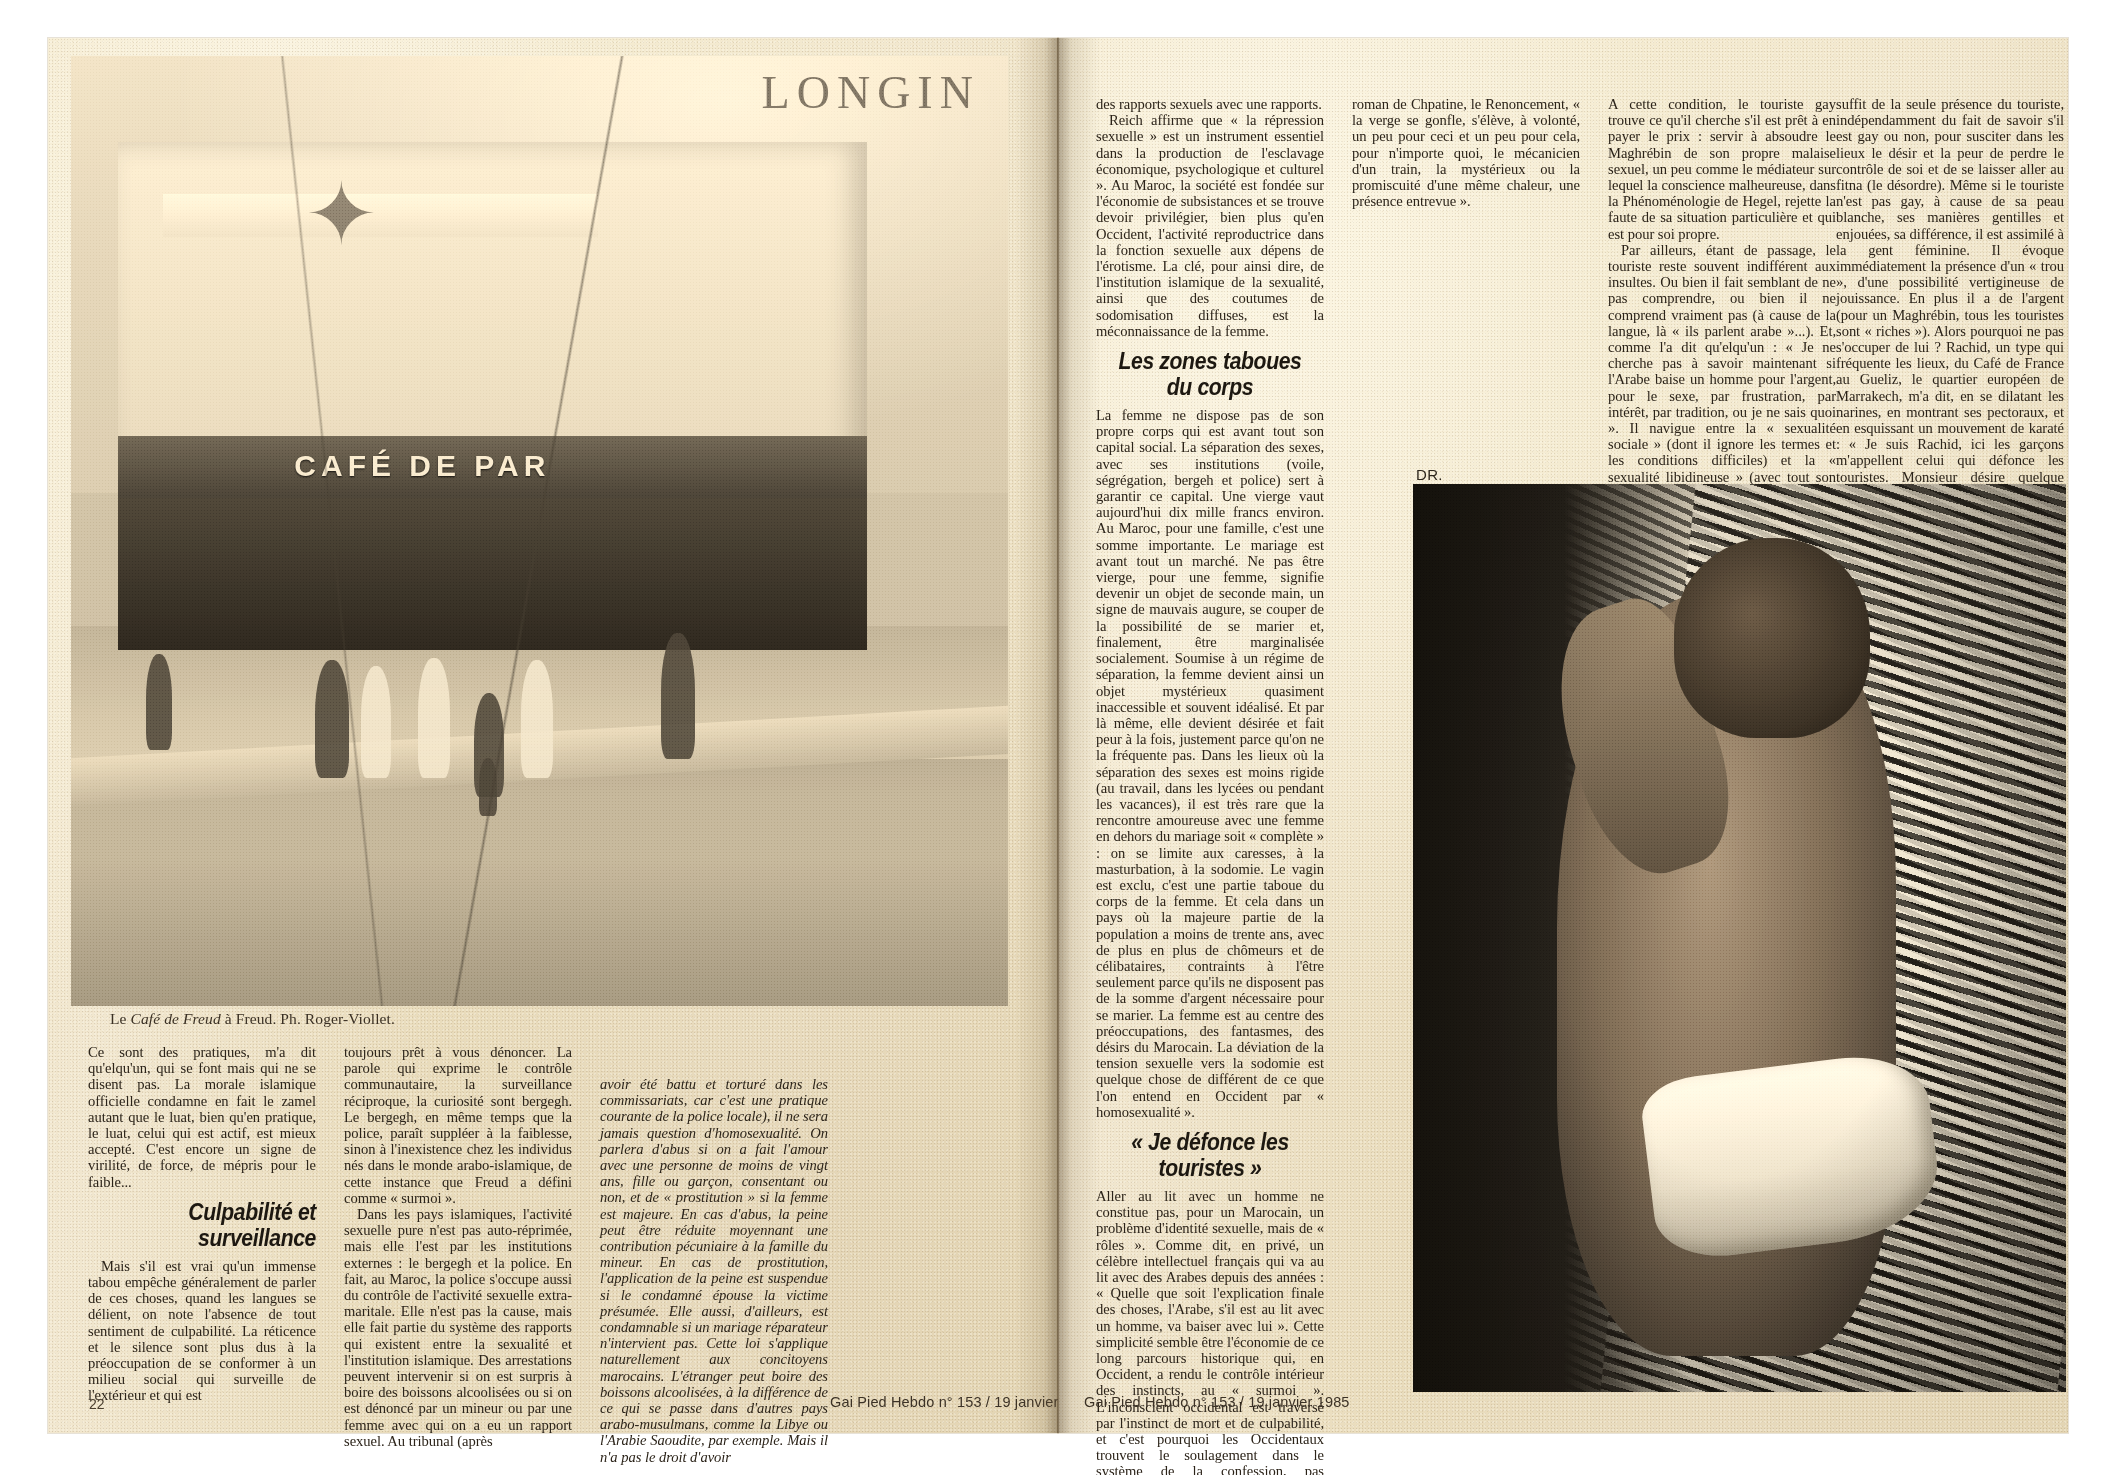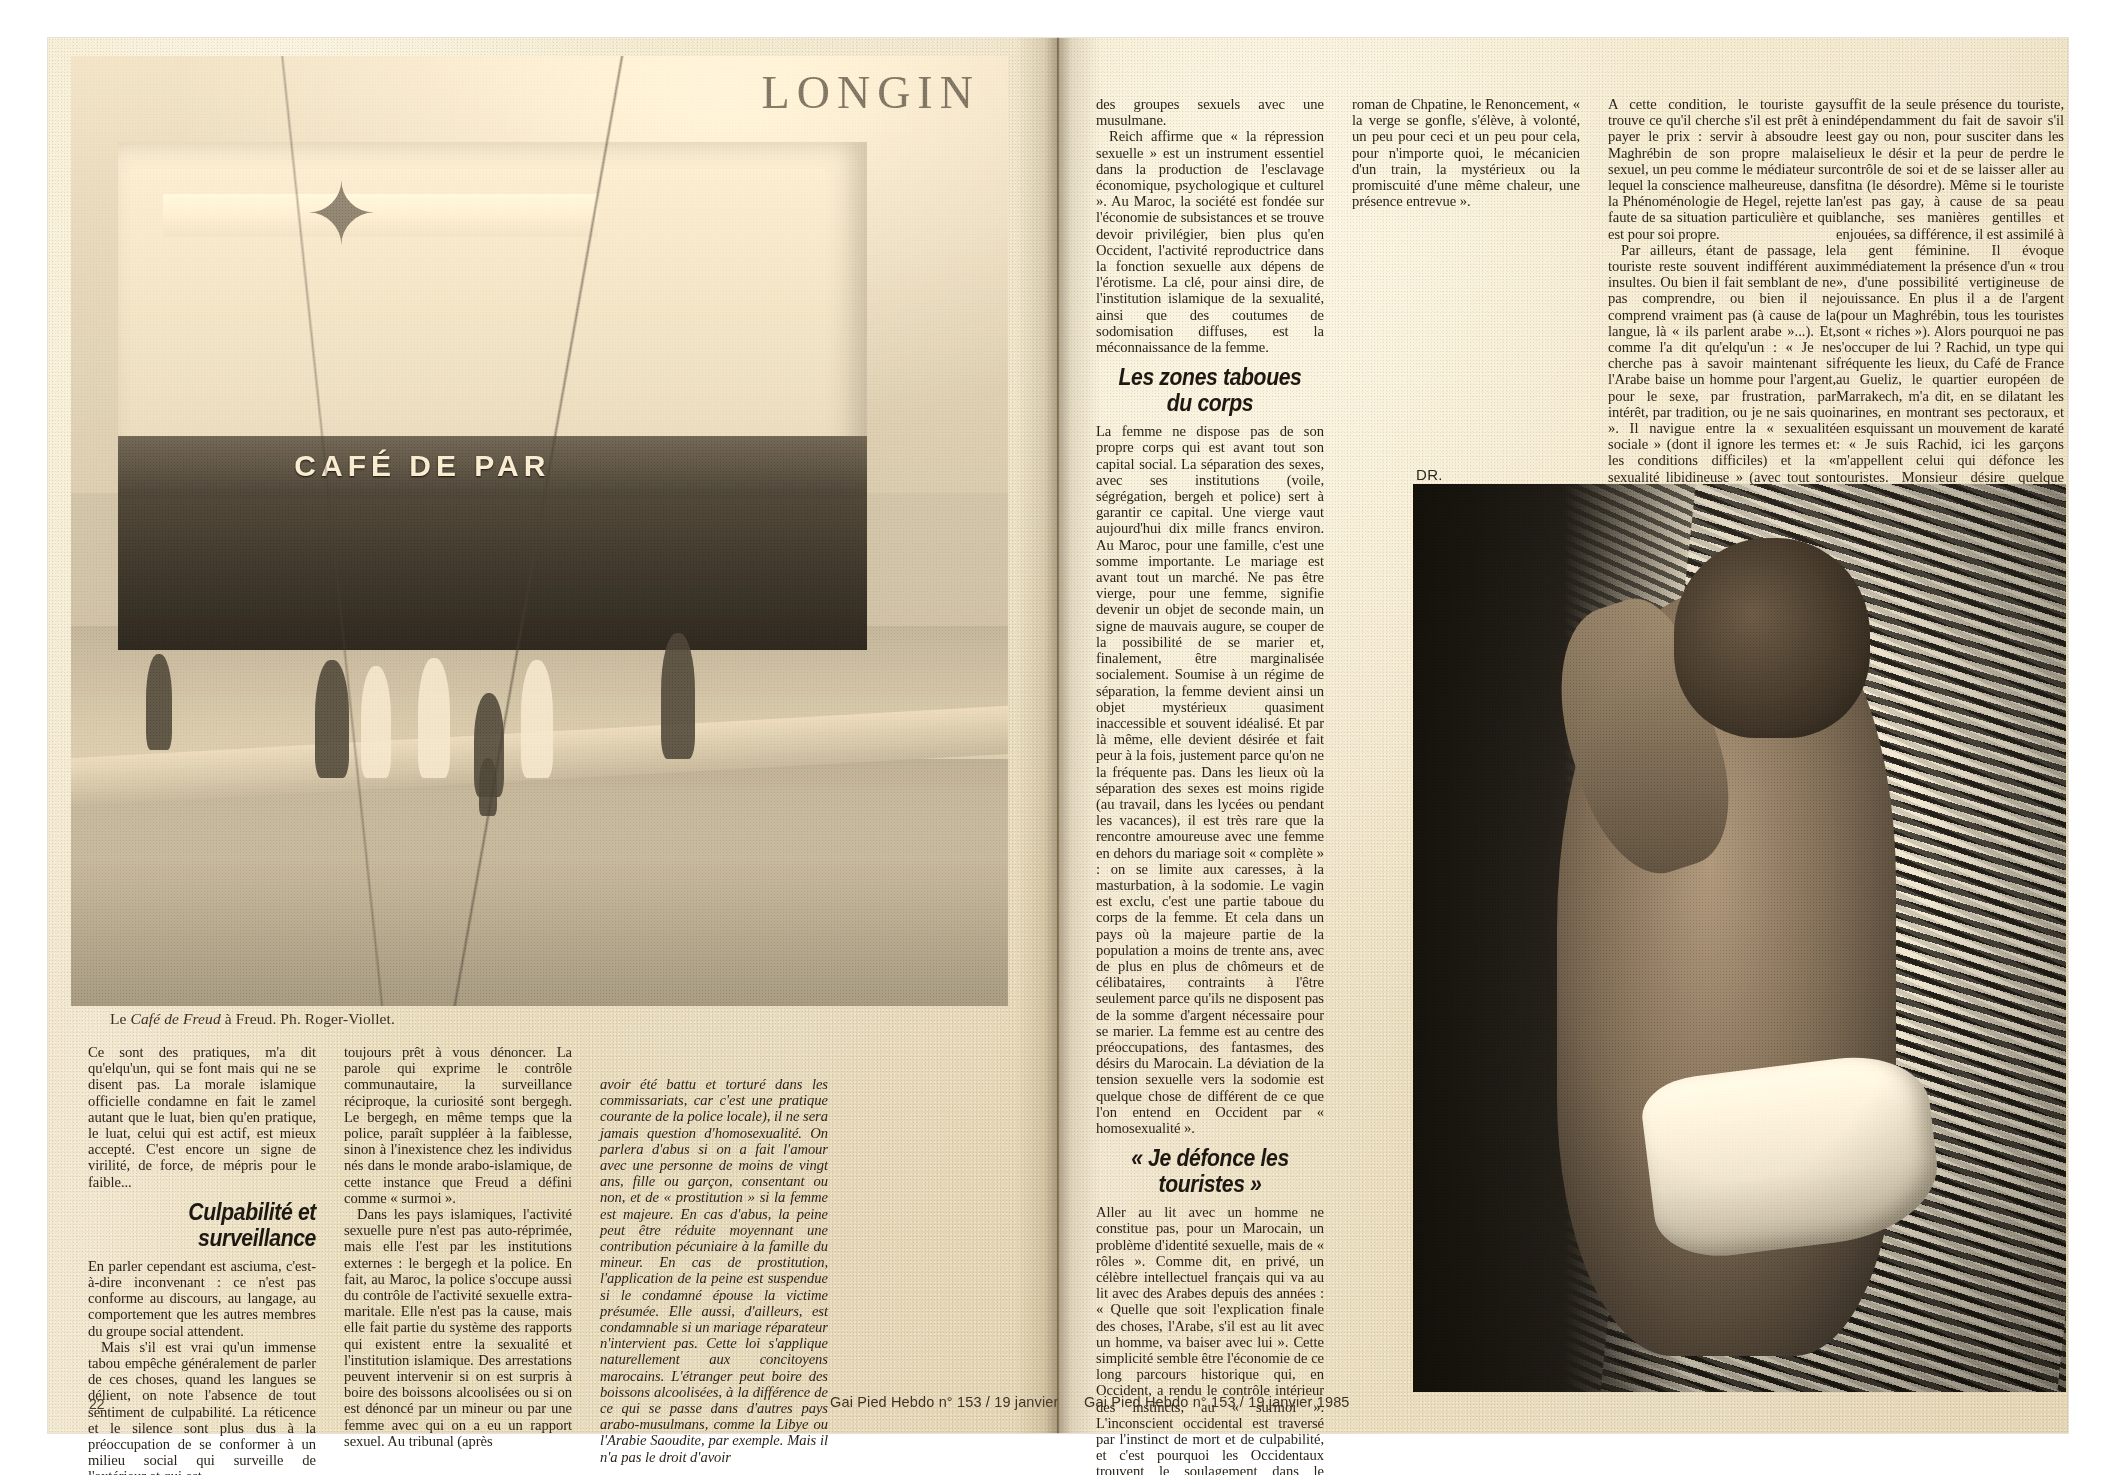--- a/index.html
+++ b/index.html
@@ -191,21 +191,20 @@
     <div class="photo-grain"></div>
   </div>
 
   <div class="caption">
     <span>Le </span><i>Café de Freud</i><span> à Freud. Ph. Roger-Viollet.</span>
   </div>
 
   <div class="col" id="lc1">
     <p class="noind">Ce sont des pratiques, m'a dit qu'elqu'un, qui se font mais qui ne se disent pas. La morale islamique officielle condamne en fait le zamel autant que le luat, bien qu'en pratique, le luat, celui qui est actif, est mieux accepté. C'est encore un signe de virilité, de force, de mépris pour le faible...</p>
     <h2 class="sect">Culpabilité et surveillance</h2>
-    <p class="noind">En parler cependant est asciuma, c'est-à-dire inconvenant : ce n'est pas conforme au discours, au langage, au comportement que les autres membres du groupe social attendent.</p>
     <p>Mais s'il est vrai qu'un immense tabou empêche généralement de parler de ces choses, quand les langues se délient, on note l'absence de tout sentiment de culpabilité. La réticence et le silence sont plus dus à la préoccupation de se conformer à un milieu social qui surveille de l'extérieur et qui est</p>
   </div>
 
   <div class="col" id="lc2">
     <p class="noind">toujours prêt à vous dénoncer. La parole qui exprime le contrôle communautaire, la surveillance réciproque, la curiosité sont bergegh. Le bergegh, en même temps que la police, paraît suppléer à la faiblesse, sinon à l'inexistence chez les individus nés dans le monde arabo-islamique, de cette instance que Freud a défini comme « surmoi ».</p>
     <p>Dans les pays islamiques, l'activité sexuelle pure n'est pas auto-réprimée, mais elle l'est par les institutions externes : le bergegh et la police. En fait, au Maroc, la police s'occupe aussi du contrôle de l'activité sexuelle extra-maritale. Elle n'est pas la cause, mais elle fait partie du système des rapports qui existent entre la sexualité et l'institution islamique. Des arrestations peuvent intervenir si on est surpris à boire des boissons alcoolisées ou si on est dénoncé par un mineur ou par une femme avec qui on a eu un rapport sexuel. Au tribunal (après</p>
   </div>
 
   <div class="col" id="lc3">
     <p class="noind">avoir été battu et torturé dans les commissariats, car c'est une pratique courante de la police locale), il ne sera jamais question d'homosexualité. On parlera d'abus si on a fait l'amour avec une personne de moins de vingt ans, fille ou garçon, consentant ou non, et de « prostitution » si la femme est majeure. En cas d'abus, la peine peut être réduite moyennant une contribution pécuniaire à la famille du mineur. En cas de prostitution, l'application de la peine est suspendue si le condamné épouse la victime présumée. Elle aussi, d'ailleurs, est condamnable si un mariage réparateur n'intervient pas. Cette loi s'applique naturellement aux concitoyens marocains. L'étranger peut boire des boissons alcoolisées, à la différence de ce qui se passe dans d'autres pays arabo-musulmans, comme la Libye ou l'Arabie Saoudite, par exemple. Mais il n'a pas le droit d'avoir</p>
@@ -216,21 +215,21 @@
 
   <div class="page page-right">
     <div class="grain"></div>
     <div class="grain2"></div>
   </div>
 
   <div class="gutter"></div>
   <div class="spine-line"></div>
 
   <div class="col" id="rc1">
-    <p class="noind">des groupes sexuels avec une musulmane.</p>
+    <p class="noind">des rapports sexuels avec une rapports.</p>
     <p>Reich affirme que « la répression sexuelle » est un instrument essentiel dans la production de l'esclavage économique, psychologique et culturel ». Au Maroc, la société est fondée sur l'économie de subsistances et se trouve devoir privilégier, bien plus qu'en Occident, l'activité reproductrice dans la fonction sexuelle aux dépens de l'érotisme. La clé, pour ainsi dire, de l'institution islamique de la sexualité, ainsi que des coutumes de sodomisation diffuses, est la méconnaissance de la femme.</p>
     <h2 class="sect ctr">Les zones taboues du corps</h2>
     <p class="noind">La femme ne dispose pas de son propre corps qui est avant tout son capital social. La séparation des sexes, avec ses institutions (voile, ségrégation, bergeh et police) sert à garantir ce capital. Une vierge vaut aujourd'hui dix mille francs environ. Au Maroc, pour une famille, c'est une somme importante. Le mariage est avant tout un marché. Ne pas être vierge, pour une femme, signifie devenir un objet de seconde main, un signe de mauvais augure, se couper de la possibilité de se marier et, finalement, être marginalisée socialement. Soumise à un régime de séparation, la femme devient ainsi un objet mystérieux quasiment inaccessible et souvent idéalisé. Et par là même, elle devient désirée et fait peur à la fois, justement parce qu'on ne la fréquente pas. Dans les lieux où la séparation des sexes est moins rigide (au travail, dans les lycées ou pendant les vacances), il est très rare que la rencontre amoureuse avec une femme en dehors du mariage soit « complète » : on se limite aux caresses, à la masturbation, à la sodomie. Le vagin est exclu, c'est une partie taboue du corps de la femme. Et cela dans un pays où la majeure partie de la population a moins de trente ans, avec de plus en plus de chômeurs et de célibataires, contraints à l'être seulement parce qu'ils ne disposent pas de la somme d'argent nécessaire pour se marier. La femme est au centre des préoccupations, des fantasmes, des désirs du Marocain. La déviation de la tension sexuelle vers la sodomie est quelque chose de différent de ce que l'on entend en Occident par « homosexualité ».</p>
     <h2 class="sect ctr">« Je défonce les touristes »</h2>
     <p class="noind">Aller au lit avec un homme ne constitue pas, pour un Marocain, un problème d'identité sexuelle, mais de « rôles ». Comme dit, en privé, un célèbre intellectuel français qui va au lit avec des Arabes depuis des années : « Quelle que soit l'explication finale des choses, l'Arabe, s'il est au lit avec un homme, va baiser avec lui ». Cette simplicité semble être l'économie de ce long parcours historique qui, en Occident, a rendu le contrôle intérieur des instincts, au « surmoi ». L'inconscient occidental est traversé par l'instinct de mort et de culpabilité, et c'est pourquoi les Occidentaux trouvent le soulagement dans le système de la confession, pas seulement religieuse. A une époque encore récente, il fallait obligatoirement parler de sexualité, se confesser dans les groupes appelés « prise de conscience de soi ». Le Maghrébin au contraire « oublie », il est plus proche de la non-différenciation du désir.</p>
     </div>
 
   <div class="col" id="rc3">
     <p class="noind">A cette condition, le touriste gay trouve ce qu'il cherche s'il est prêt à en payer le prix : servir à absoudre le Maghrébin de son propre malaise sexuel, un peu comme le médiateur sur lequel la conscience malheureuse, dans la Phénoménologie de Hegel, rejette la faute de sa situation particulière et qui est pour soi propre.</p>
     <p>Par ailleurs, étant de passage, le touriste reste souvent indifférent aux insultes. Ou bien il fait semblant de ne pas comprendre, ou bien il ne comprend vraiment pas (à cause de la langue, là « ils parlent arabe »...). Et, comme l'a dit qu'elqu'un : « Je ne cherche pas à savoir maintenant si l'Arabe baise un homme pour l'argent, pour le sexe, par frustration, par intérêt, par tradition, ou je ne sais quoi ». Il navigue entre la « sexualité sociale » (dont il ignore les termes et les conditions difficiles) et la « sexualité libidineuse » (avec tout son cortège de fantasmes délicieux). En attendant, le bonheur, comme l'amour, restent au Maroc, comme ailleurs, un continent encore méconnu. Il</p>

